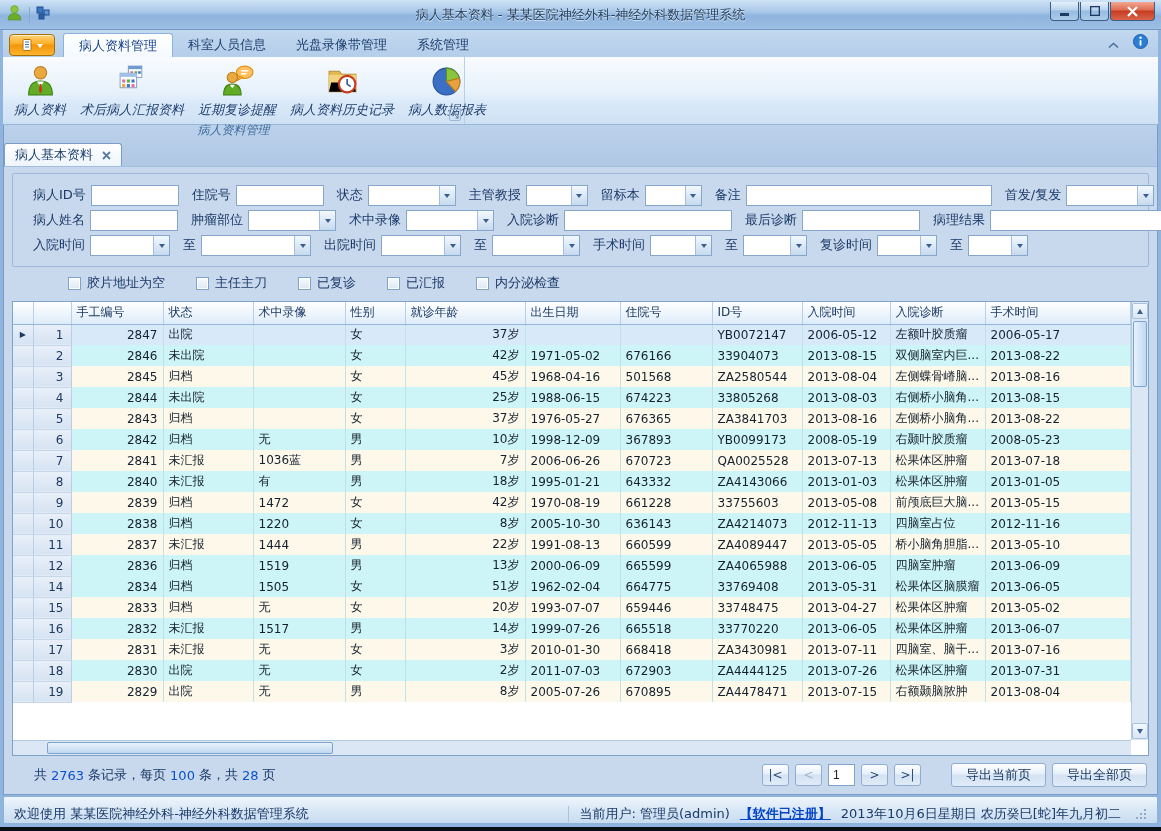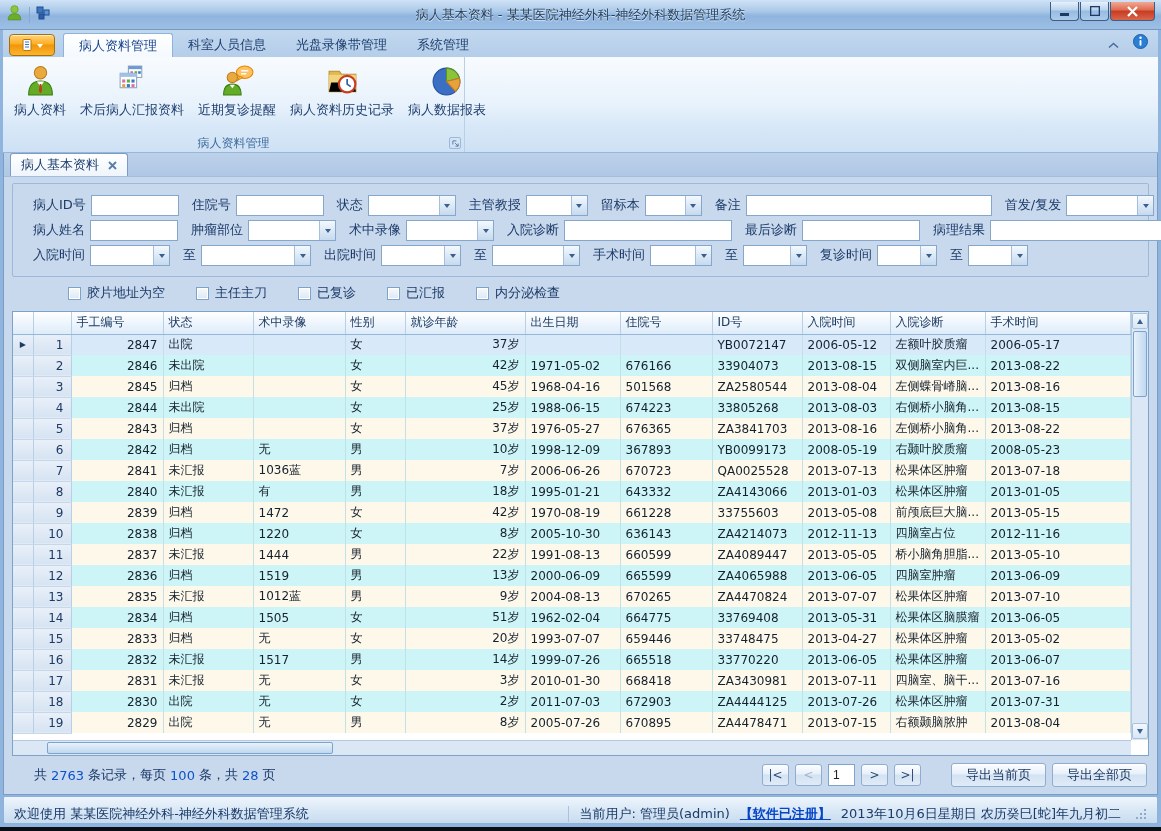--- a/index.html
+++ b/index.html
@@ -24,34 +24,34 @@
   
   .frame { flex:1; display:flex; flex-direction:column; background:#8fb4de; padding:0 3px 3px 3px; }
   .tabrow { height:27px; flex:none; background:linear-gradient(#c2d8ef,#b4cde9); display:flex; align-items:flex-end; padding:0 4px; }
   .appmenu { width:46px; height:22px; margin:0 8px 1px 2px; border-radius:4px; border:1px solid #a86f07;
     background:linear-gradient(#ffd27a,#fcae24 45%,#f0950a 50%,#fdb52e); display:flex; align-items:center; justify-content:center; gap:3px;
     box-shadow:inset 0 1px 0 rgba(255,255,255,.6); }
   .rtab { padding:0 15px; height:24px; line-height:24px; font-size:13px; color:#1d3e6e; }
   .rtab.active { background:linear-gradient(#ffffff,#f4f9fe); border:1px solid #8db2dc; border-bottom:none;
     border-radius:3px 3px 0 0; color:#15428b; }
   .tabrow-right { margin-left:auto; display:flex; align-items:center; gap:14px; padding:0 6px 4px 0; }
-  .ribbon-body { height:96px; flex:none; border-bottom:1px solid #98b6d8;
-    background:linear-gradient(#f8fbfe,#e8f2fc 50%,#d8e8f8 72%,#cee1f4); display:flex; }
+  .ribbon-body { height:68px; flex:none; border-bottom:1px solid #98b6d8;
+    background:linear-gradient(#f8fbfe,#e8f2fc 50%,#d8e8f8 72%,#cee1f4); display:flex;font-style:italic; }
   .rgroup { position:relative; width:462px; border-right:1px solid #b9cfe6; display:flex; flex-direction:column; }
   .rbtns { flex:1; display:flex; align-items:flex-start; padding:4px 2px 0 4px; }
   .rbtn { display:flex; flex-direction:column; align-items:center; padding:3px 7px; border-radius:3px; }
   .rbtn svg { width:33px; height:33px; }
   .rbtn span { font-size:13px; color:#1d3e6e; margin-top:4px; white-space:nowrap; }
   .rgroup-label { height:17px; text-align:center; font-size:12px; color:#3e6b9e; }
   .launcher { position:absolute; right:3px; bottom:3px; width:12px; height:12px; border:1px solid #9db8d8;
     border-radius:2px; display:flex; align-items:center; justify-content:center; }
 
   
   .main { flex:1; display:flex; flex-direction:column; background:#c9d9ed; border:1px solid #7a9cc6; border-top:none; min-height:0; }
-  .doctabs { height:24px; flex:none; background:linear-gradient(#bcd1ea,#b0c8e5); display:flex; align-items:flex-end; padding:0 6px; border-bottom:1px solid #a3bedd; }
+  .doctabs { height:42px; flex:none; background:linear-gradient(#bcd1ea,#b0c8e5); display:flex; align-items:flex-end; padding:0 0; border-bottom:1px solid #a3bedd; }
   .doctab { height:23px; background:linear-gradient(#ffffff,#eef5fc); border:1px solid #7a9cc6; border-bottom:none;
     border-radius:3px 3px 0 0; display:flex; align-items:center; gap:9px; padding:0 10px; font-size:13px; color:#1d3e6e; }
 
   .filterwrap { flex:none; padding:6px 8px 0 8px; }
   .filterbox { border:1px solid #9db8d8; border-radius:2px; padding:7px 10px 7px 20px; }
   .frow { display:flex; align-items:center; height:22px; margin:3px 0; }
   .ff { display:flex; align-items:center; margin-right:13px; }
   .flabel { font-size:13px; color:#1b3a68; margin-right:5px; white-space:nowrap; }
   .ftext { height:21px; border:1px solid #86a7cc; background:#fff; font-size:12px; padding:0 3px; color:#222; }
   .fcombo { height:21px; border:1px solid #86a7cc; background:#fff; display:flex; }
@@ -668,35 +668,20 @@
                 <td class="c2">1519</td>
                 <td class="c3">男</td>
                 <td class="c4">13岁</td>
                 <td class="c5">2000-06-09</td>
                 <td class="c6">665599</td>
                 <td class="c7">ZA4065988</td>
                 <td class="c8">2013-06-05</td>
                 <td class="c9">四脑室肿瘤</td>
                 <td class="c10">2013-06-09</td>
               </tr>
-              <tr class="cream">
-                <td class="c-ind"></td>
-                <td class="c-num">13</td>
-                <td class="c0">2835</td>
-                <td class="c1">未汇报</td>
-                <td class="c2">1012蓝</td>
-                <td class="c3">男</td>
-                <td class="c4">9岁</td>
-                <td class="c5">2004-08-13</td>
-                <td class="c6">670265</td>
-                <td class="c7">ZA4470824</td>
-                <td class="c8">2013-07-07</td>
-                <td class="c9">松果体区肿瘤</td>
-                <td class="c10">2013-07-10</td>
-              </tr>
               <tr class="cyan">
                 <td class="c-ind"></td>
                 <td class="c-num">14</td>
                 <td class="c0">2834</td>
                 <td class="c1">归档</td>
                 <td class="c2">1505</td>
                 <td class="c3">女</td>
                 <td class="c4">51岁</td>
                 <td class="c5">1962-02-04</td>
                 <td class="c6">664775</td>

